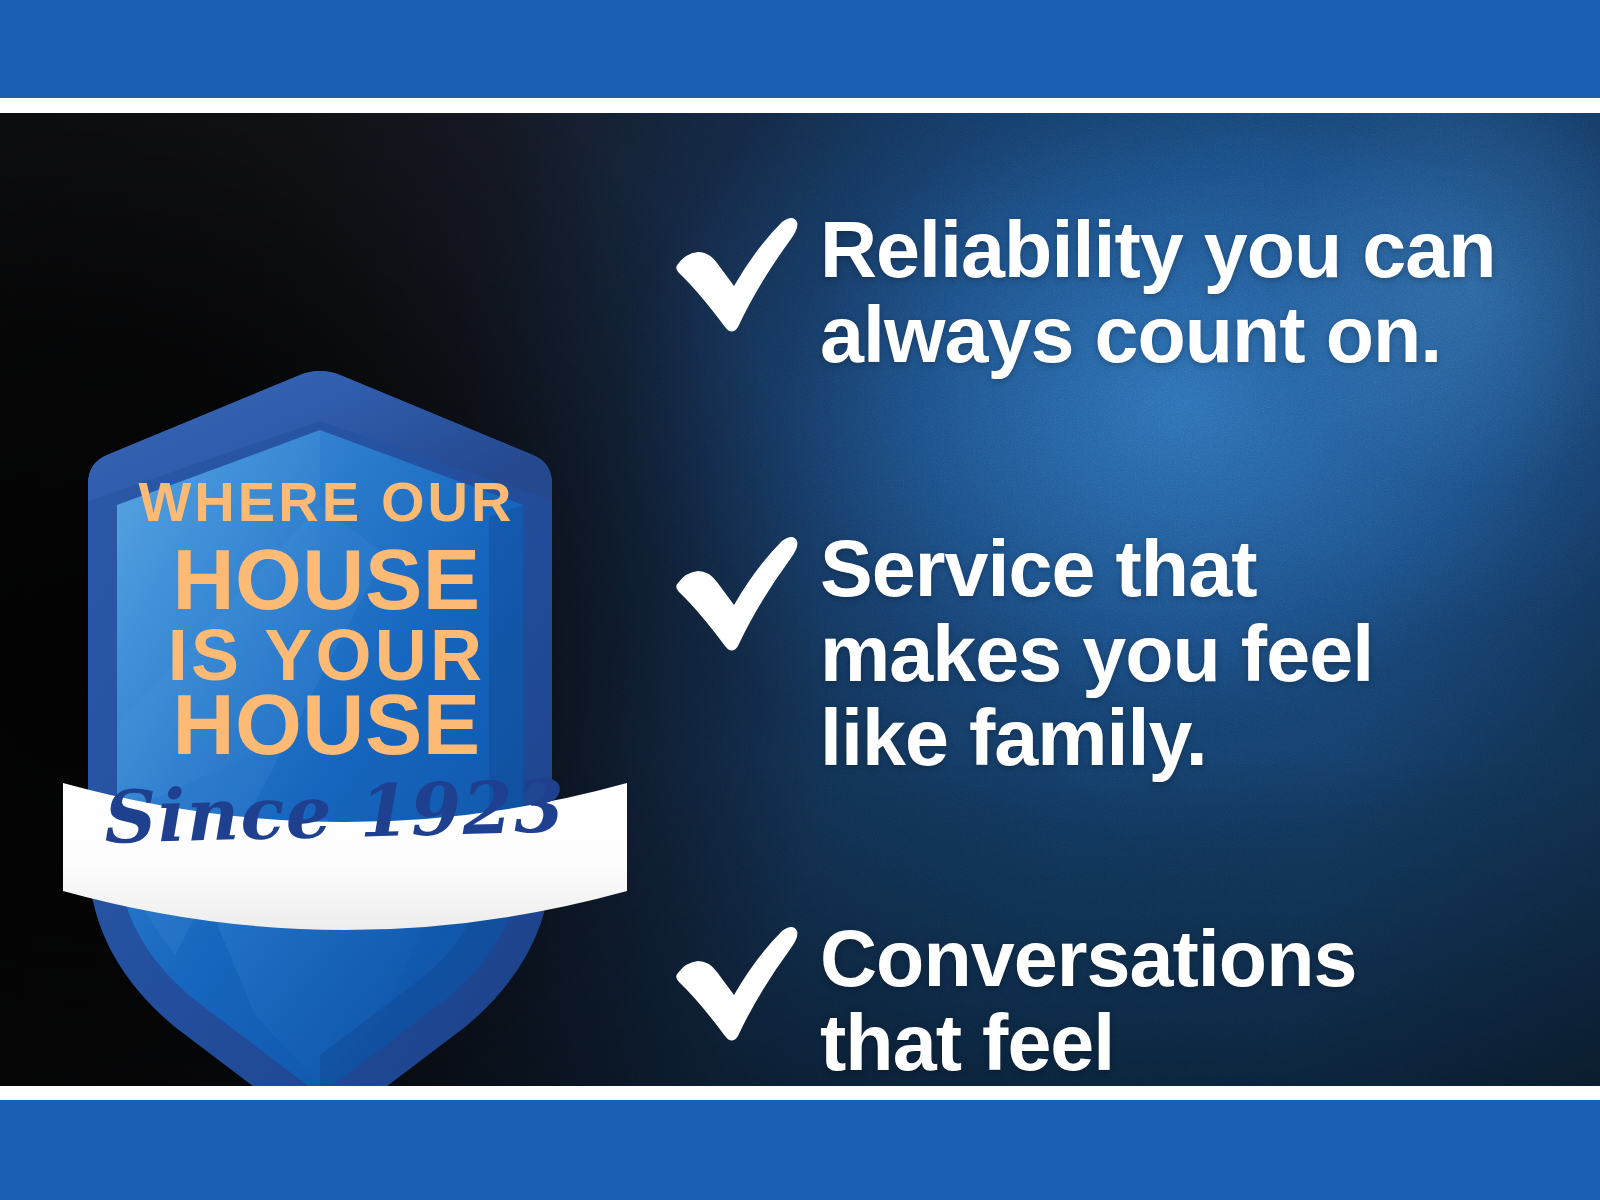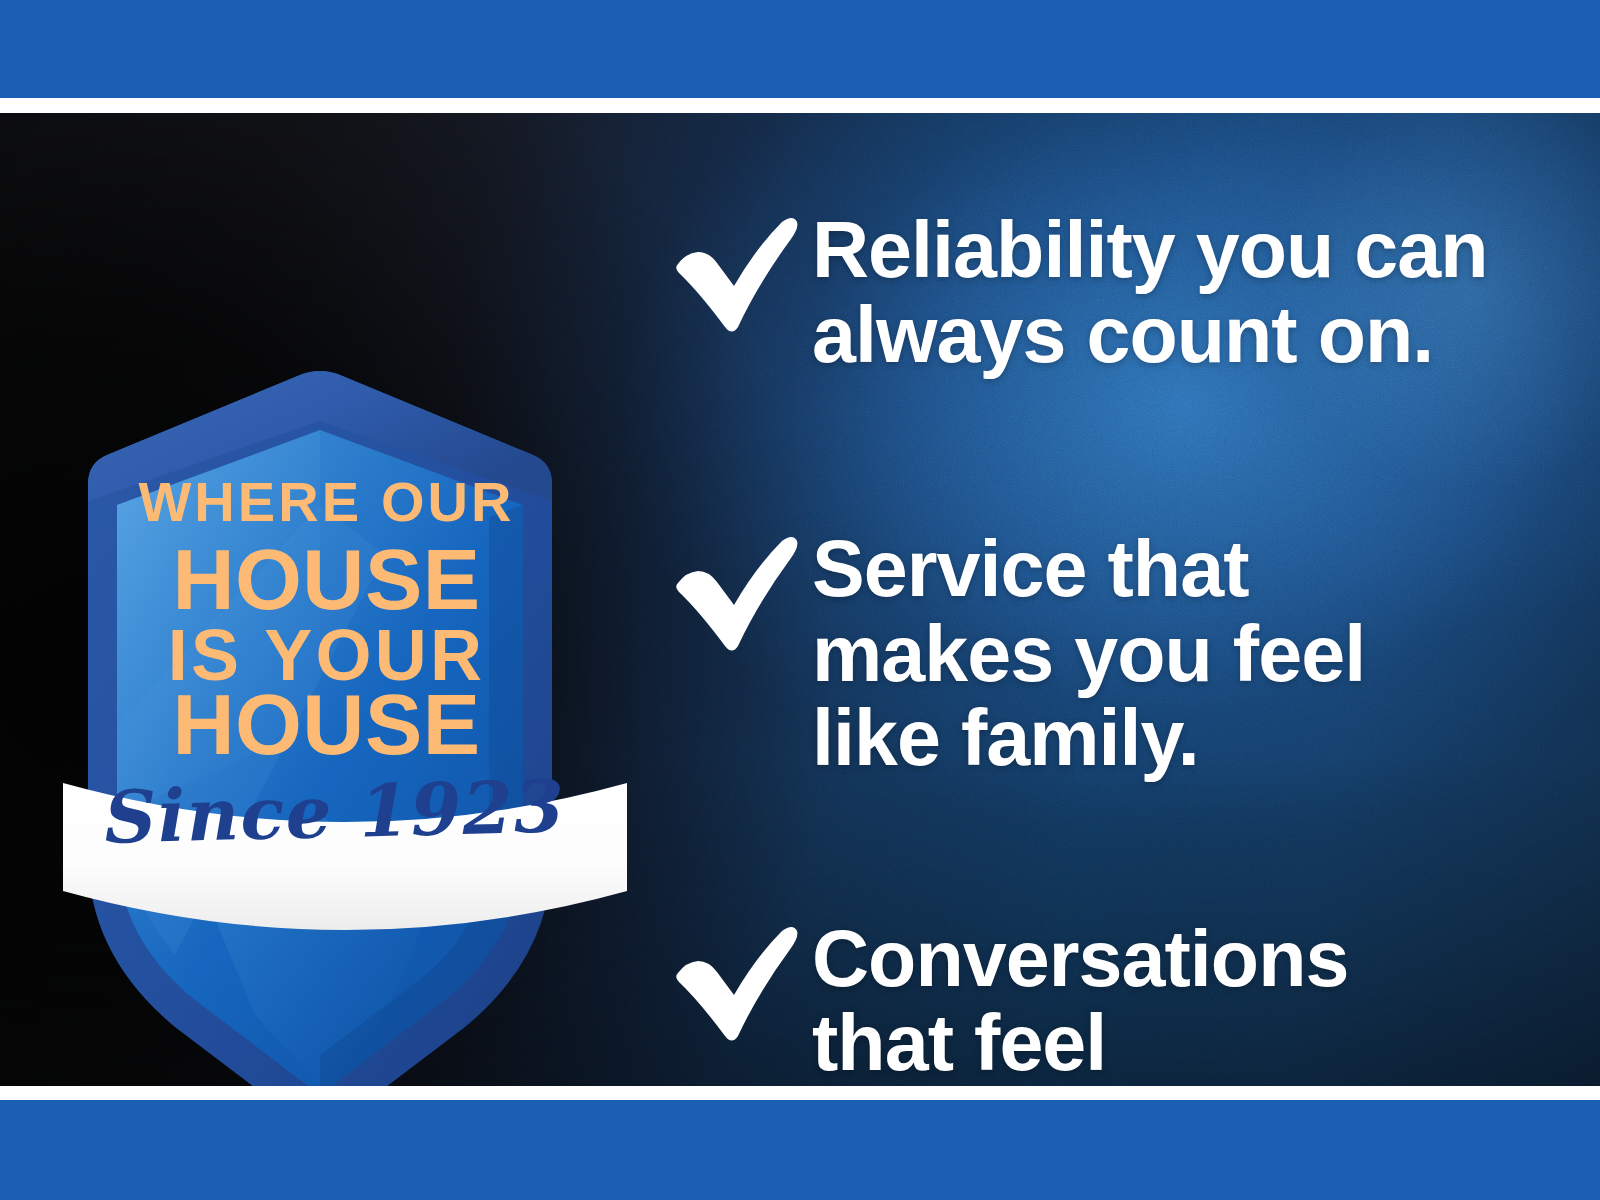--- a/index.html
+++ b/index.html
@@ -156,20 +156,21 @@
     position: absolute;
     left: 672px;
     top: 95px;          
     width: 830px;
   }
   .bullet {
     position: relative;
     display: flex;
     align-items: flex-start;
     margin-bottom: 136px;
+    gap: 8px;
   }
   .bullet:last-child { margin-bottom: 0; }
 
   .check-wrap {
     flex: 0 0 auto;
     width: 140px;
     padding-top: 8px;
   }
   .check-wrap svg { display: block; }
 

